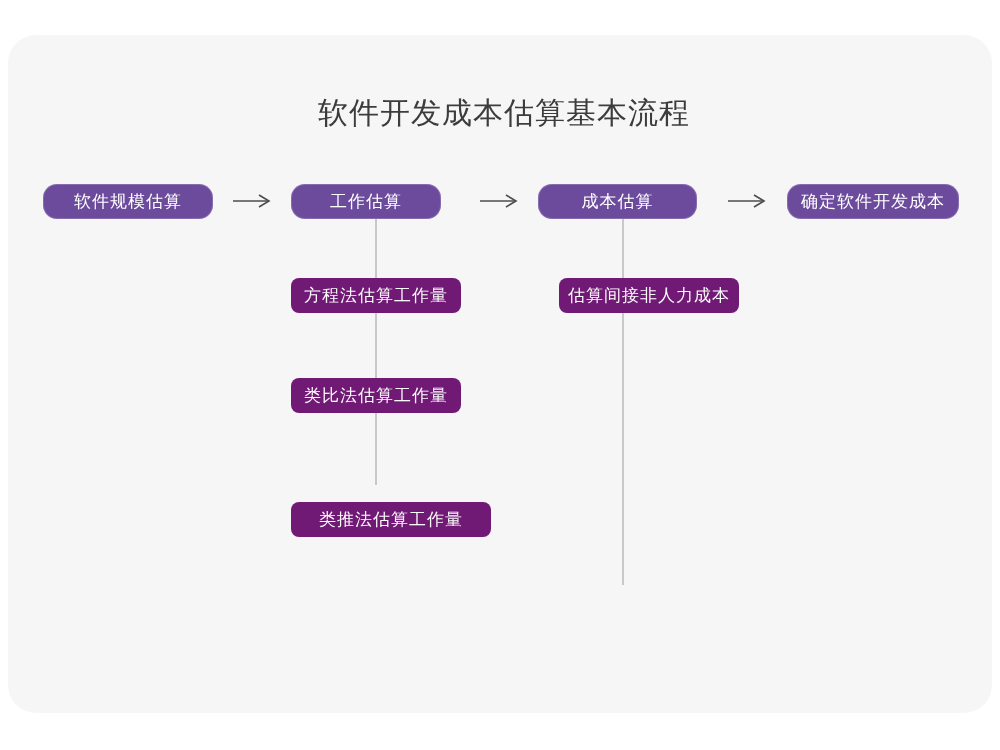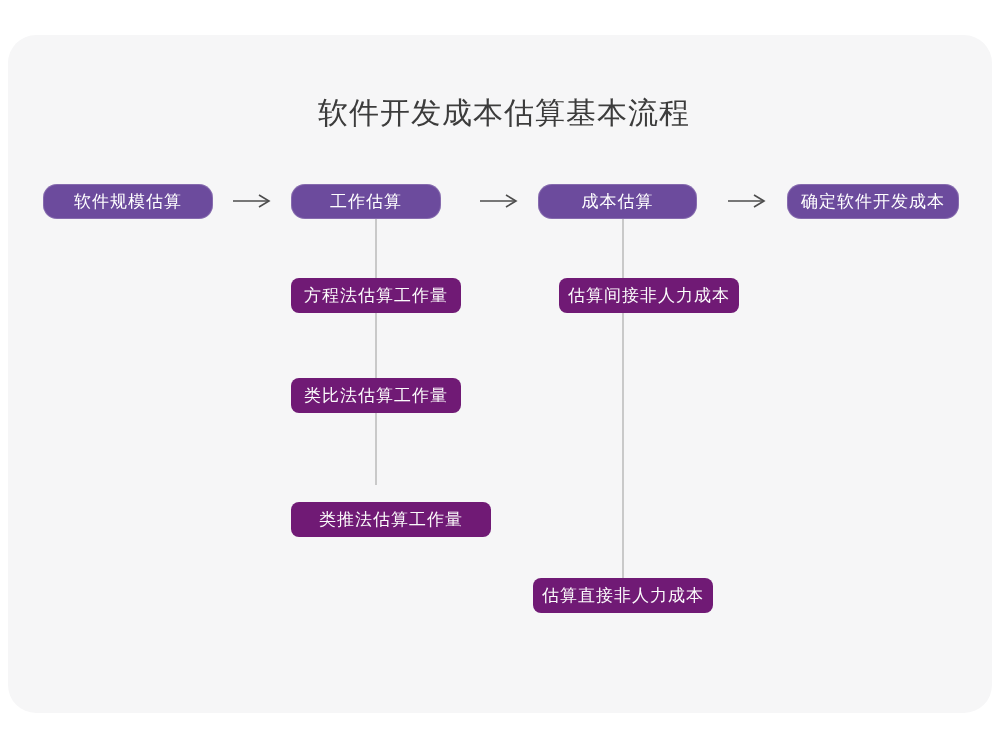--- a/index.html
+++ b/index.html
@@ -90,15 +90,14 @@
   <svg class="arrow" style="left:717px; top:157px;" width="44" height="18" viewBox="0 0 44 18">
     <line x1="3" y1="9" x2="38" y2="9" stroke="#4d4d4d" stroke-width="1.6"></line>
     <path d="M29 3 L39 9 L29 15" fill="none" stroke="#4d4d4d" stroke-width="1.6"></path>
   </svg>
 
   <div class="node sub" style="left:283px; top:243px; width:170px;">方程法估算工作量</div>
   <div class="node sub" style="left:283px; top:343px; width:170px;">类比法估算工作量</div>
   <div class="node sub" style="left:283px; top:443px; width:200px;margin-top:24px;">类推法估算工作量</div>
 
   <div class="node sub" style="left:551px; top:243px; width:180px;">估算间接非人力成本</div>
-  <div class="node sub" style="left:525px; top:543px; width:180px;">估算直接非人力成本</div>
 
 </div>
 
 </body></html>

